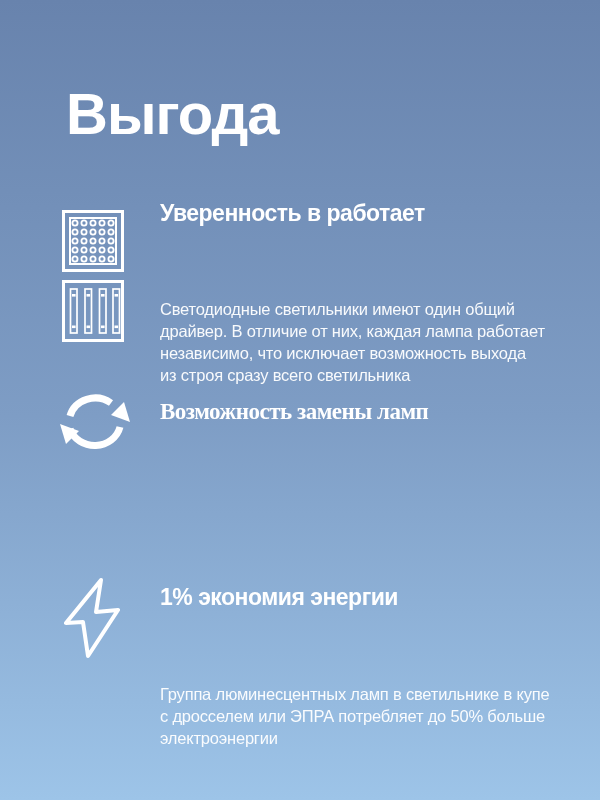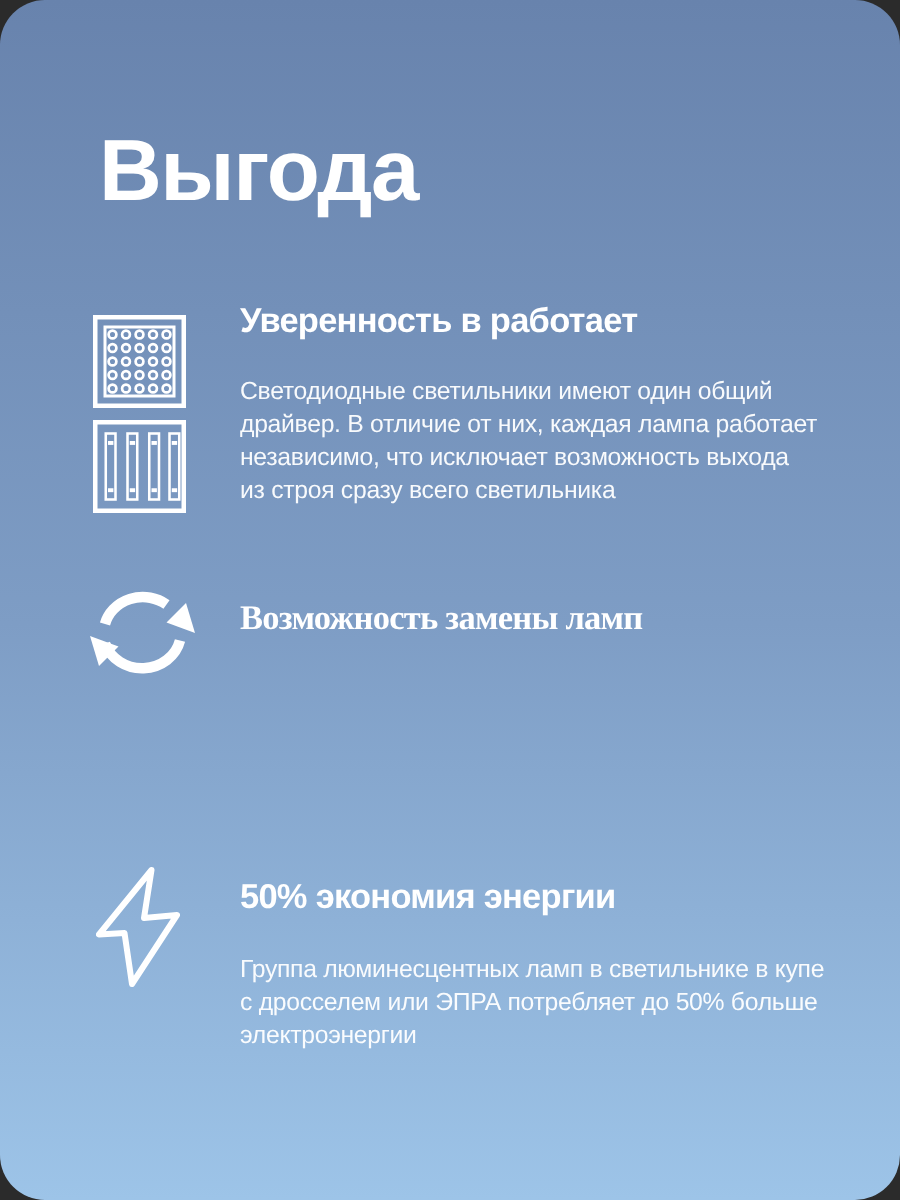--- a/index.html
+++ b/index.html
@@ -4,37 +4,37 @@
 <style>
   html,body{margin:0;padding:0;background:#2b2b2b;}
   .page{
     position:relative;
     width:600px;height:800px;
     margin:0 auto;
     overflow:hidden;
     background:linear-gradient(180deg,#6883ad 0%,#7e9dc5 52%,#9dc4e8 100%);
     font-family:"Liberation Sans",sans-serif;
     color:#ffffff;
-    border-radius:30px;
   }
   .title{
     position:absolute;left:66px;top:85px;
     font-size:58px;font-weight:700;line-height:1;
     letter-spacing:-1px;color:#ffffff;
   }
   .heading{
     position:absolute;left:160px;
     font-size:23px;font-weight:700;line-height:26px;
     letter-spacing:-0.5px;color:#ffffff;white-space:nowrap;
   }
   .body-text{
     position:absolute;left:160px;width:410px;
     font-size:16.5px;font-weight:400;line-height:22px;
     letter-spacing:-0.2px;color:rgba(255,255,255,0.95);
     white-space:pre-line;
+    margin-top:48px;
   }
   .icon{position:absolute;}
   .icon svg{display:block;}
   #h1{top:200px;} #b1{top:250px;}
   #h2{top:399px;font-family:Liberation Serif, serif;} #b2{top:452px;}
   #h3{top:584px;} #b3{top:635px;}
   #icon-led{left:62px;top:210px;}
   #icon-tubes{left:62px;top:280px;}
   #icon-sync{left:58px;top:392px;}
   #icon-bolt{left:64px;top:577px;}
@@ -118,18 +118,18 @@
   </div>
 
   <div class="heading" id="h2">Возможность замены ламп</div>
 
   <div class="icon" id="icon-bolt">
     <svg width="56" height="82" viewBox="0 0 56 82" fill="none">
       <path d="M 37 3 L 2 46 L 19 45 L 24 79 L 54 33 L 32 35 Z" stroke="#fff" stroke-width="4" stroke-linejoin="round" fill="none"></path>
     </svg>
   </div>
 
-  <div class="heading" id="h3">50% экономия энергии</div>
+  <div class="heading" id="h3">1% экономия энергии</div>
   <div class="body-text" id="b3">Группа люминесцентных ламп в светильнике в купе
 с дросселем или ЭПРА потребляет до 50% больше
 электроэнергии</div>
 
 </div>
 
 </body></html>

